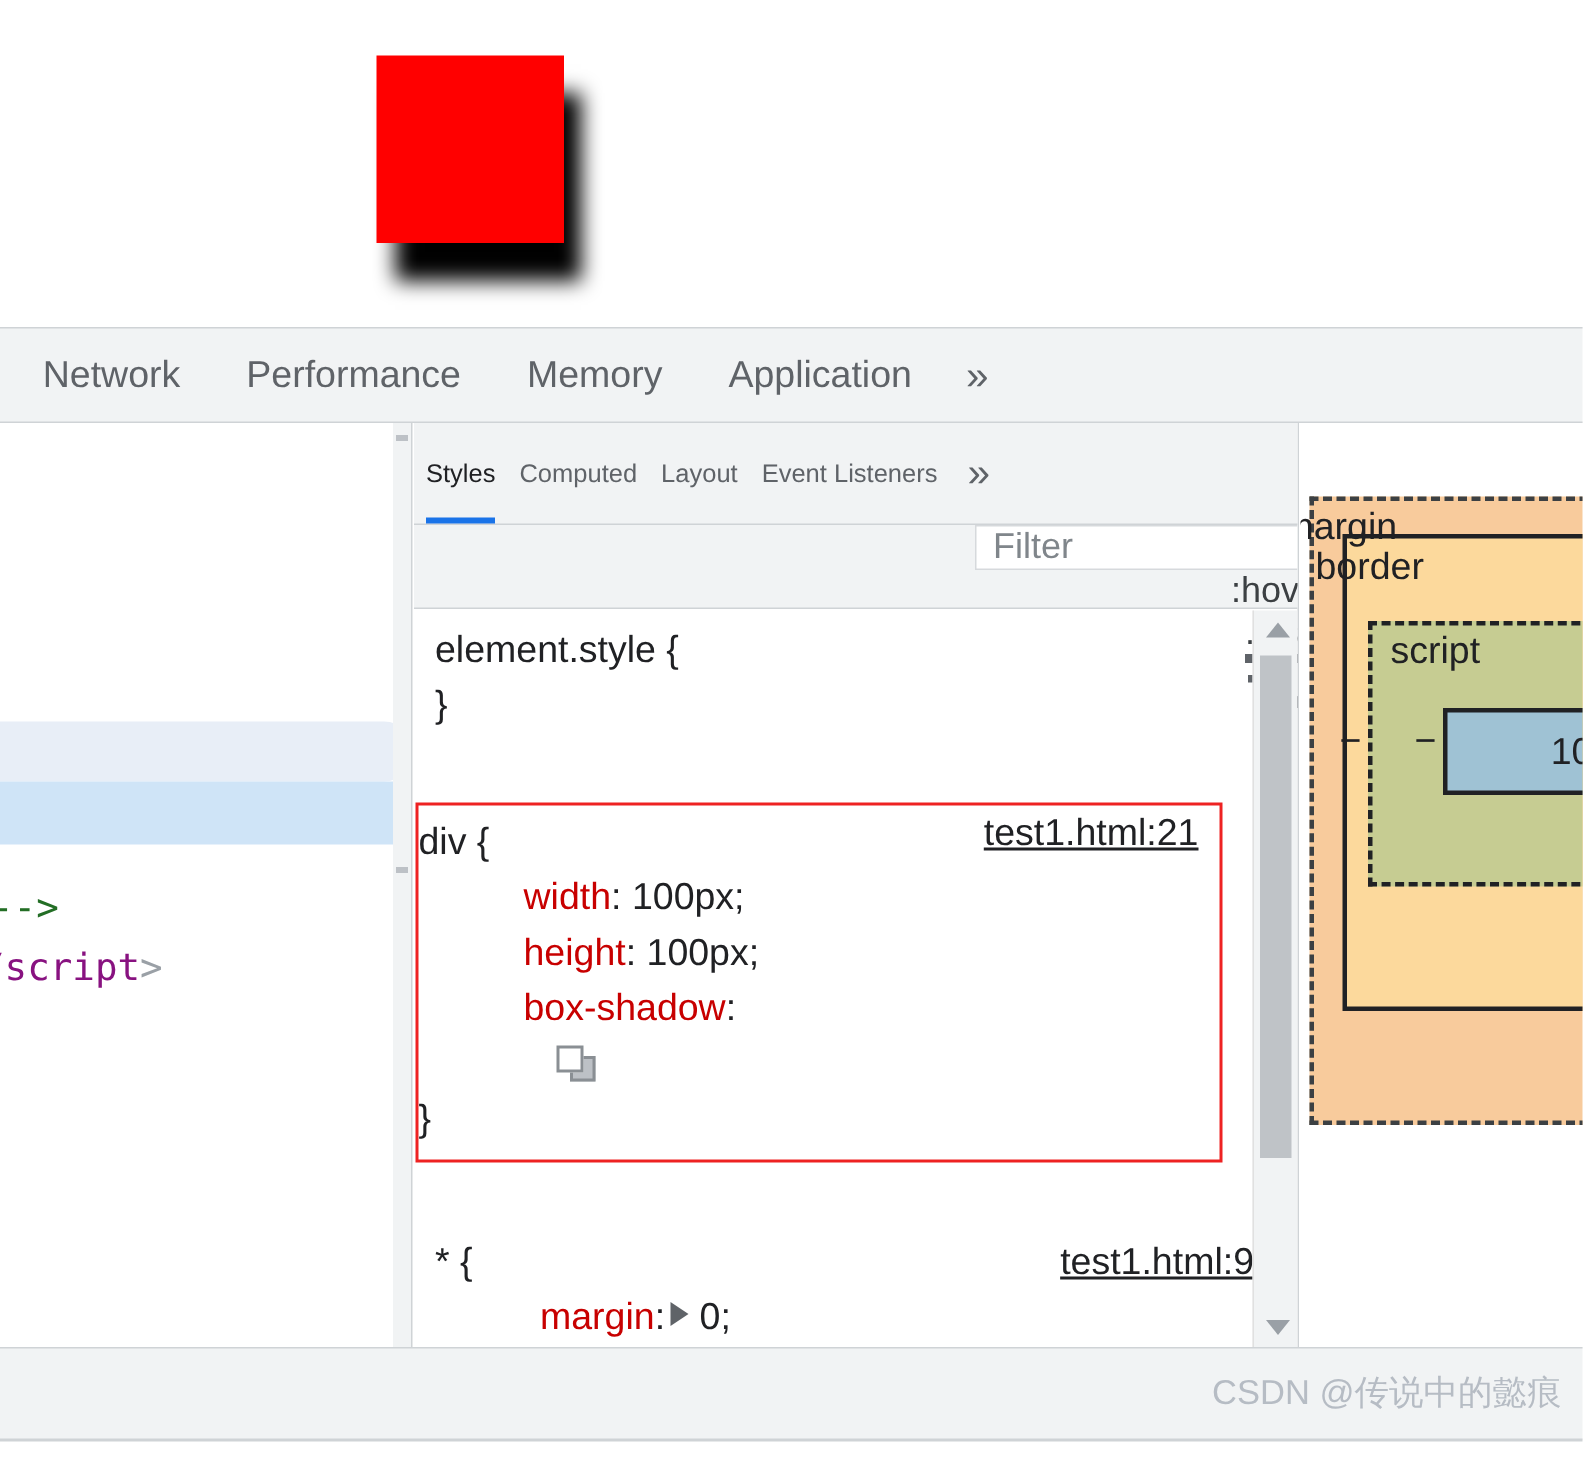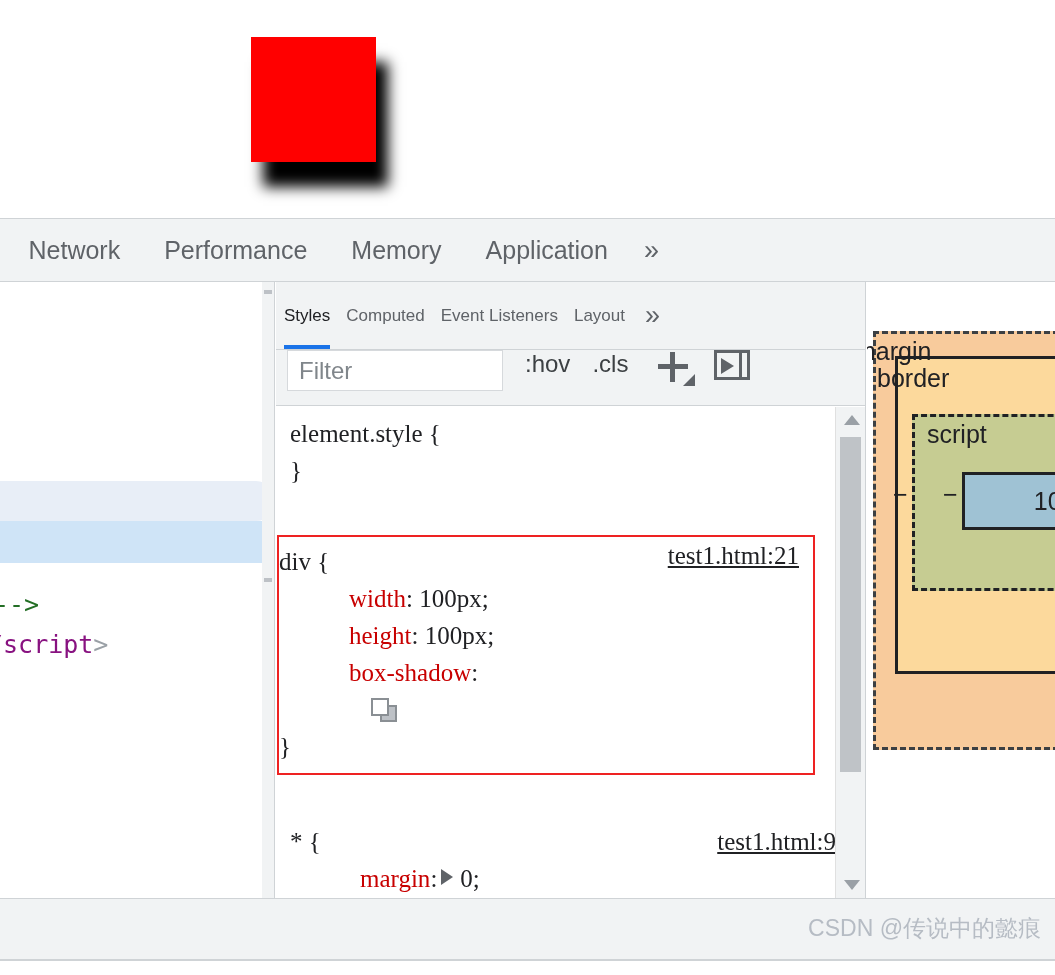--- a/index.html
+++ b/index.html
@@ -95,21 +95,21 @@
   .sub-tab.active{color:#202124;}
   .sub-tab.active:after{
     content:"";position:absolute;left:8px;right:8px;bottom:0;height:4px;
     background:#1a73e8;
   }
   .sub-chev{font-size:27px;color:#5f6368;padding:0 12px;display:flex;align-items:center;height:100%;}
 
   .filter-bar{
     position:absolute;left:0;top:68px;width:590px;height:56px;
     background:#f1f3f4;border-bottom:1px solid #cfd3d6;
-    box-sizing:border-box;display:flex;align-items:flex-start;
+    box-sizing:border-box;display:flex;align-items:flex-end;flex-direction:column;
   }
   .filter-input{
     margin-left:11px;width:216px;height:41px;
     background:#ffffff;border:1px solid #d6d9dc;box-sizing:border-box;
     display:flex;align-items:center;padding-left:11px;
     font-size:24px;color:#80868b;
   }
   .fb-btn{
     font-family:Liberation Sans, sans-serif;
     font-size:24px;color:#3c4043;margin-left:22px;cursor:default;
@@ -131,21 +131,21 @@
   .fb-panel .play{
     position:absolute;left:4px;top:5px;width:0;height:0;
     border-top:8px solid transparent;border-bottom:8px solid transparent;
     border-left:13px solid #5f6368;
   }
 
   
   .css-area{
     position:absolute;left:0;top:125px;width:644px;height:491px;
     overflow:hidden;
-    font-family:Liberation Serif, serif;
+    font-family:Liberation Sans, sans-serif;
     font-size:25px;color:#202124;
   }
   .rule{position:relative;padding:0 0 0 14px;}
   .rule .line{height:37px;line-height:37px;white-space:nowrap;}
   .sel{color:#202124;}
   .prop{color:#c80000;padding-left:70px;}
   .val{color:#202124;}
   .origin{
     position:absolute;right:14px;top:0;height:37px;line-height:37px;
     color:#202124;text-decoration:underline;
@@ -275,22 +275,22 @@
           <div class="tick" style="top:8px"></div>
           <div class="tick" style="top:296px"></div>
         </div>
       </div>
 
       <div class="styles-pane">
 
         <div class="sub-tabbar">
           <div class="sub-tab active">Styles</div>
           <div class="sub-tab">Computed</div>
+          <div class="sub-tab">Layout</div>
           <div class="sub-tab">Event Listeners</div>
-          <div class="sub-tab">Layout</div>
           <div class="sub-chev">»</div>
         </div>
 
         <div class="filter-bar">
           <div class="filter-input">Filter</div>
           <div class="fb-btn">:hov</div>
           <div class="fb-btn">.cls</div>
           <div class="fb-plus">
             <span class="h"></span>
               <span class="v"></span>

